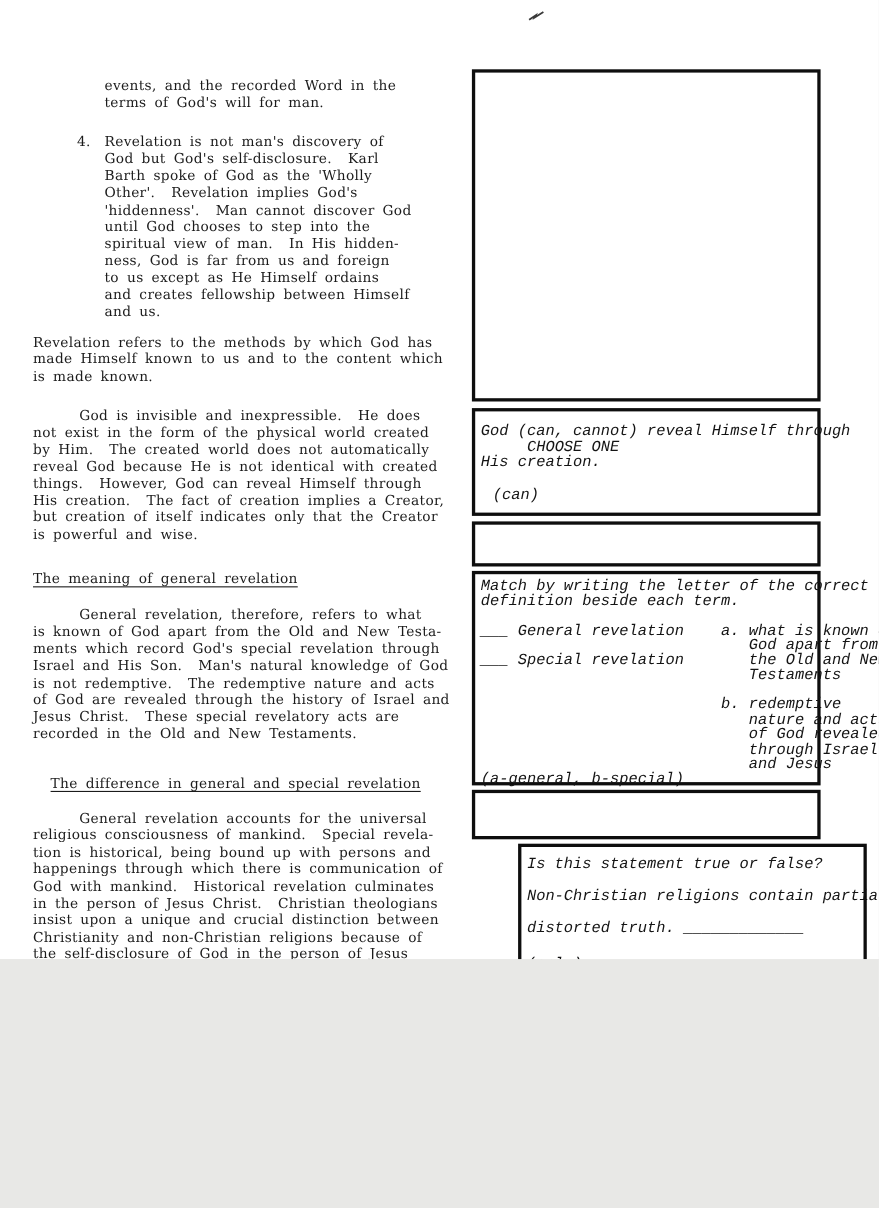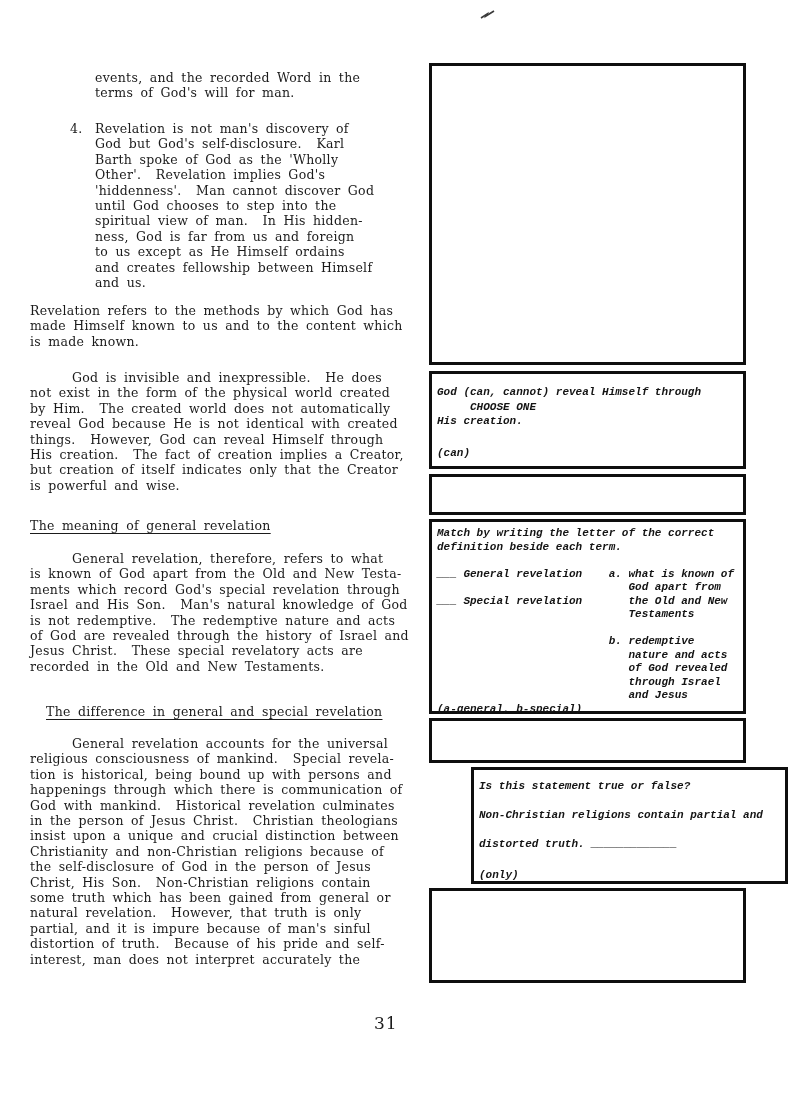--- a/index.html
+++ b/index.html
@@ -1,18 +1,18 @@
 <!DOCTYPE html>
 <html><head>
 <meta charset="utf-8">
 <style>
   html,body{margin:0;padding:0;background:#e8e8e6;}
   #page{
     position:relative;
-    width:799px;height:1098px;
+    width:799px;height:872px;
     background:#ffffff;
     overflow:hidden;
     font-family:"DejaVu Serif", serif;
     color:#1b1b1b;
   }
   
   .tw{
     position:absolute;
     white-space:pre;
     font-size:12.5px;
@@ -45,27 +45,27 @@
   .abox{
     position:absolute;
     left:429px; width:317px;
     border:3px solid #0e0e0e;
     box-sizing:border-box;
     background:#fff;
   }
   .mono{
     font-family:"Liberation Mono", monospace;
     font-style:italic;
-    font-weight:700;
-    font-size:11px;
+    font-weight:400;
+    font-size:14px;
     white-space:pre;
     color:#141414;
   }
   .q-choose{ padding:11px 6px 0 5px; line-height:14.5px; }
-  .a-choose{ position:absolute; left:5px; bottom:7px; }
+  .a-choose{ position:absolute; left:16px; bottom:7px; }
   .q-match{ padding:5px 4px 0 5px; line-height:13.5px; }
   .a-match{ padding:0 4px 0 5px; line-height:13.5px; }
   .q-tf{ padding:9px 6px 0 5px; line-height:14.4px; }
   .a-tf{ position:absolute; left:5px; top:99px; }
   
   .pen{ position:absolute; left:479px; top:6px; }
 </style>
 </head>
 <body>
 

